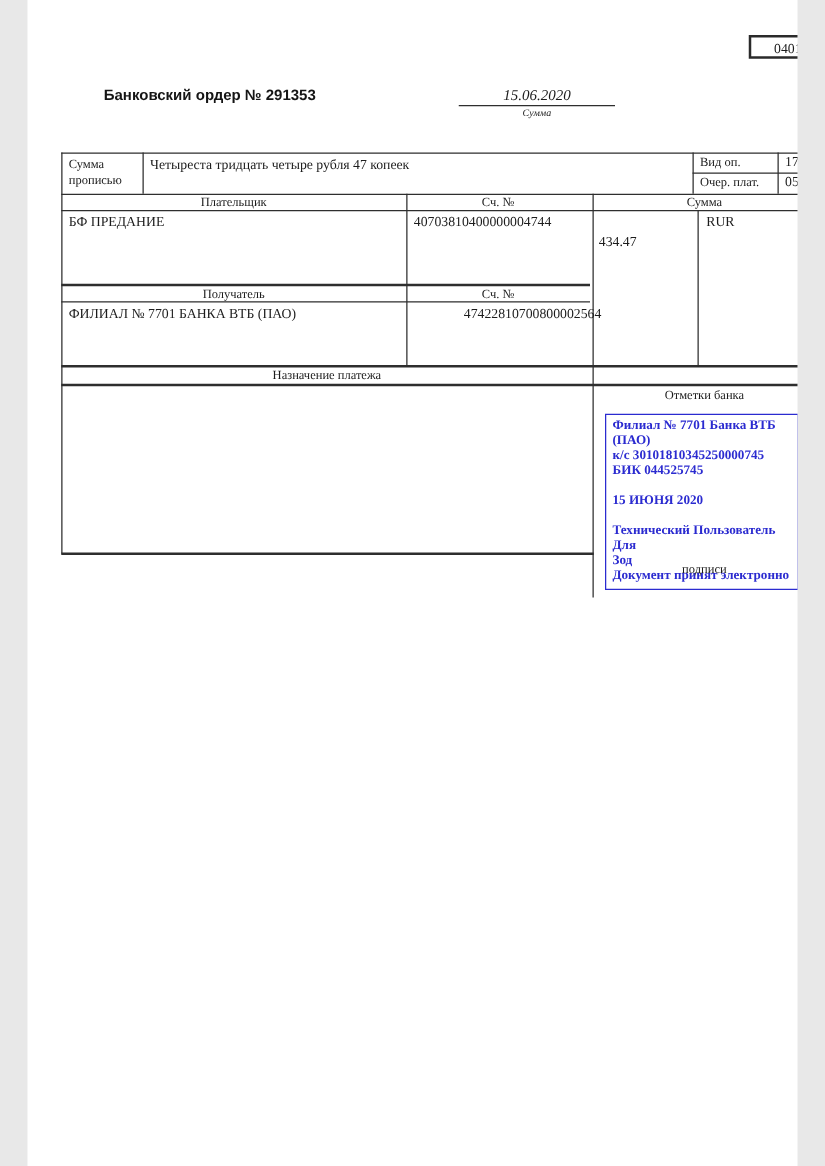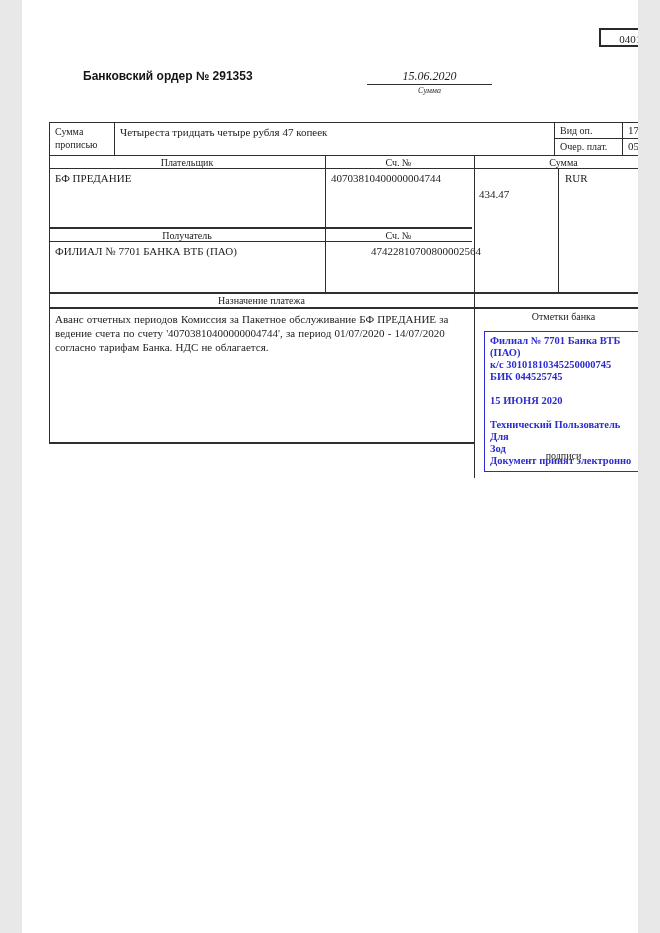--- a/index.html
+++ b/index.html
@@ -108,23 +108,20 @@
   <div class="abs val" style="left:457px;top:172px;margin-top:16px;">434.47</div>
   <div class="abs val" style="left:543px;top:172px;">RUR</div>
 
   <div class="abs lbl" style="left:27px;top:229px;width:276px;">Получатель</div>
   <div class="abs lbl" style="left:303px;top:229px;width:147px;">Сч. №</div>
 
   <div class="abs val" style="left:33px;top:245px;">ФИЛИАЛ № 7701 БАНКА ВТБ (ПАО)</div>
   <div class="abs val" style="left:309px;top:245px;margin-left:40px;">47422810700800002564</div>
 
   <div class="abs lbl" style="left:27px;top:294px;width:425px;">Назначение платежа</div>
-  <div class="abs purpose" style="left:33px;top:312px;width:418px;">Аванс отчетных периодов Комиссия за Пакетное обслуживание БФ ПРЕДАНИЕ за
-ведение счета по счету '40703810400000004744', за период 01/07/2020 - 14/07/2020
-согласно тарифам Банка. НДС не облагается.</div>
 
   <div class="abs lbl" style="left:452px;top:310px;width:179px;">Отметки банка</div>
   <div class="abs stamp">Филиал № 7701 Банка ВТБ (ПАО)
 к/с 30101810345250000745
 БИК 044525745
 
 15 ИЮНЯ 2020
 
 Технический Пользователь Для
 Зод

